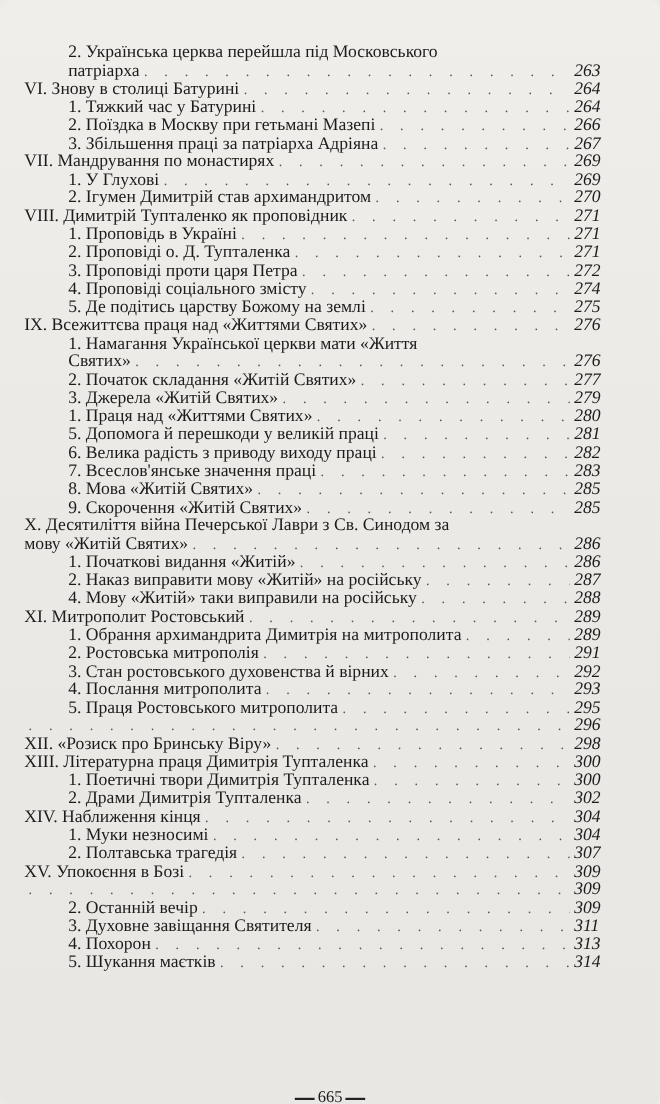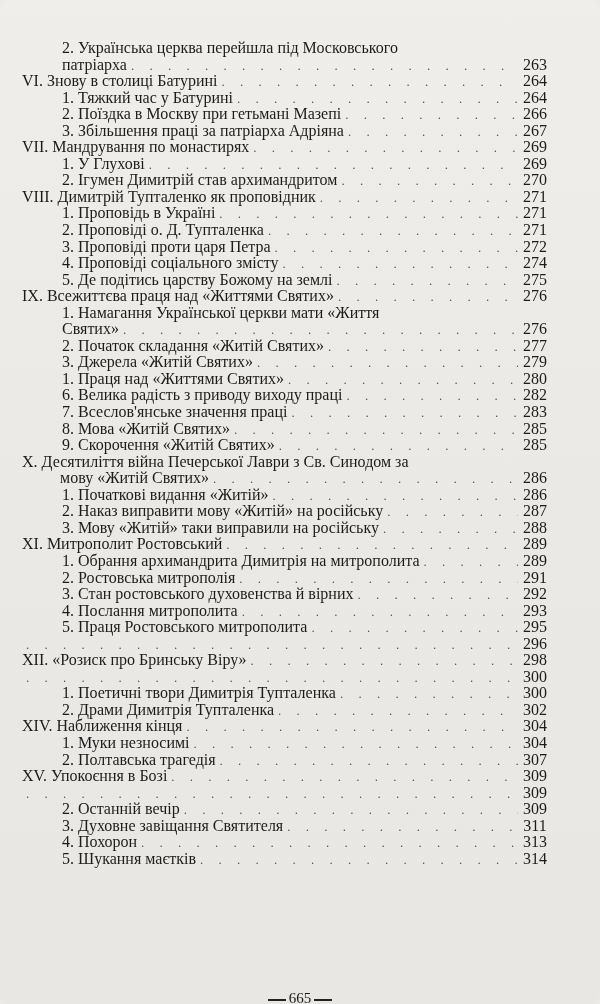--- a/index.html
+++ b/index.html
@@ -31,25 +31,25 @@
     flex: 1 1 auto;
     overflow: hidden;
     color: #555;
     letter-spacing: 6px;
     margin: 0 4px;
     font-size: 13px;
   }
   .row .dots::before {
     content: ". . . . . . . . . . . . . . . . . . . . . . . . . . . . . . . . . . . . . . . . . . . . . . . . . . .";
   }
-  .row .page-num { flex: 0 0 auto; text-align: center; min-width: 26px; }
+  .row .page-num { flex: 0 0 auto; text-align: left; min-width: 26px; font-style: italic; }
   .row.chapter .title { padding-left: 0; }
   .row.section .title { padding-left: 40px; }
   .row.cont .title { padding-left: 40px; }
-  .row.cont-ch .title { padding-left: 0; margin-left: 38px; }
+  .row.cont-ch .title { padding-left: 0; }
   .folio {
     position: absolute; left: 0; width: 600px; top: 990px;
     text-align: center; font-size: 15px; line-height: 16px;
   }
   .folio .dash { display: inline-block; width: 18px; height: 2px; background: #222; vertical-align: middle; margin: 0 3px; }
 </style>
 </head>
 <body>
 
 <div class="page">
@@ -149,20 +149,25 @@
         <span class="title">3. Джерела «Житій Святих»</span>
         <span class="dots"></span>
         <span class="page-num">279</span>
       </div>
       <div class="row section">
         <span class="title">1. Праця над «Життями Святих»</span>
         <span class="dots"></span>
         <span class="page-num">280</span>
       </div>
       <div class="row section">
+        <span class="title">5. Допомога й перешкоди у великій праці</span>
+        <span class="dots"></span>
+        <span class="page-num">281</span>
+      </div>
+      <div class="row section">
         <span class="title">6. Велика радість з приводу виходу праці</span>
         <span class="dots"></span>
         <span class="page-num">282</span>
       </div>
       <div class="row section">
         <span class="title">7. Всеслов'янське значення праці</span>
         <span class="dots"></span>
         <span class="page-num">283</span>
       </div>
       <div class="row section">
@@ -187,21 +192,21 @@
         <span class="title">1. Початкові видання «Житій»</span>
         <span class="dots"></span>
         <span class="page-num">286</span>
       </div>
       <div class="row section">
         <span class="title">2. Наказ виправити мову «Житій» на російську</span>
         <span class="dots"></span>
         <span class="page-num">287</span>
       </div>
       <div class="row section">
-        <span class="title">3. Мову «Житій» таки виправили на російську</span>
+        <span class="title">4. Мову «Житій» таки виправили на російську</span>
         <span class="dots"></span>
         <span class="page-num">288</span>
       </div>
       <div class="row chapter">
         <span class="title">XI. Митрополит Ростовський</span>
         <span class="dots"></span>
         <span class="page-num">289</span>
       </div>
       <div class="row section">
         <span class="title">1. Обрання архимандрита Димитрія на митрополита</span>
@@ -231,20 +236,21 @@
       <div class="row section">
         <span class="dots"></span>
         <span class="page-num">296</span>
       </div>
       <div class="row chapter">
         <span class="title">XII. «Розиск про Бринську Віру»</span>
         <span class="dots"></span>
         <span class="page-num">298</span>
       </div>
       <div class="row chapter">
+        <span class="title">XIII. Літературна праця Димитрія Тупталенка</span>
         <span class="dots"></span>
         <span class="page-num">300</span>
       </div>
       <div class="row section">
         <span class="title">1. Поетичні твори Димитрія Тупталенка</span>
         <span class="dots"></span>
         <span class="page-num">300</span>
       </div>
       <div class="row section">
         <span class="title">2. Драми Димитрія Тупталенка</span>

